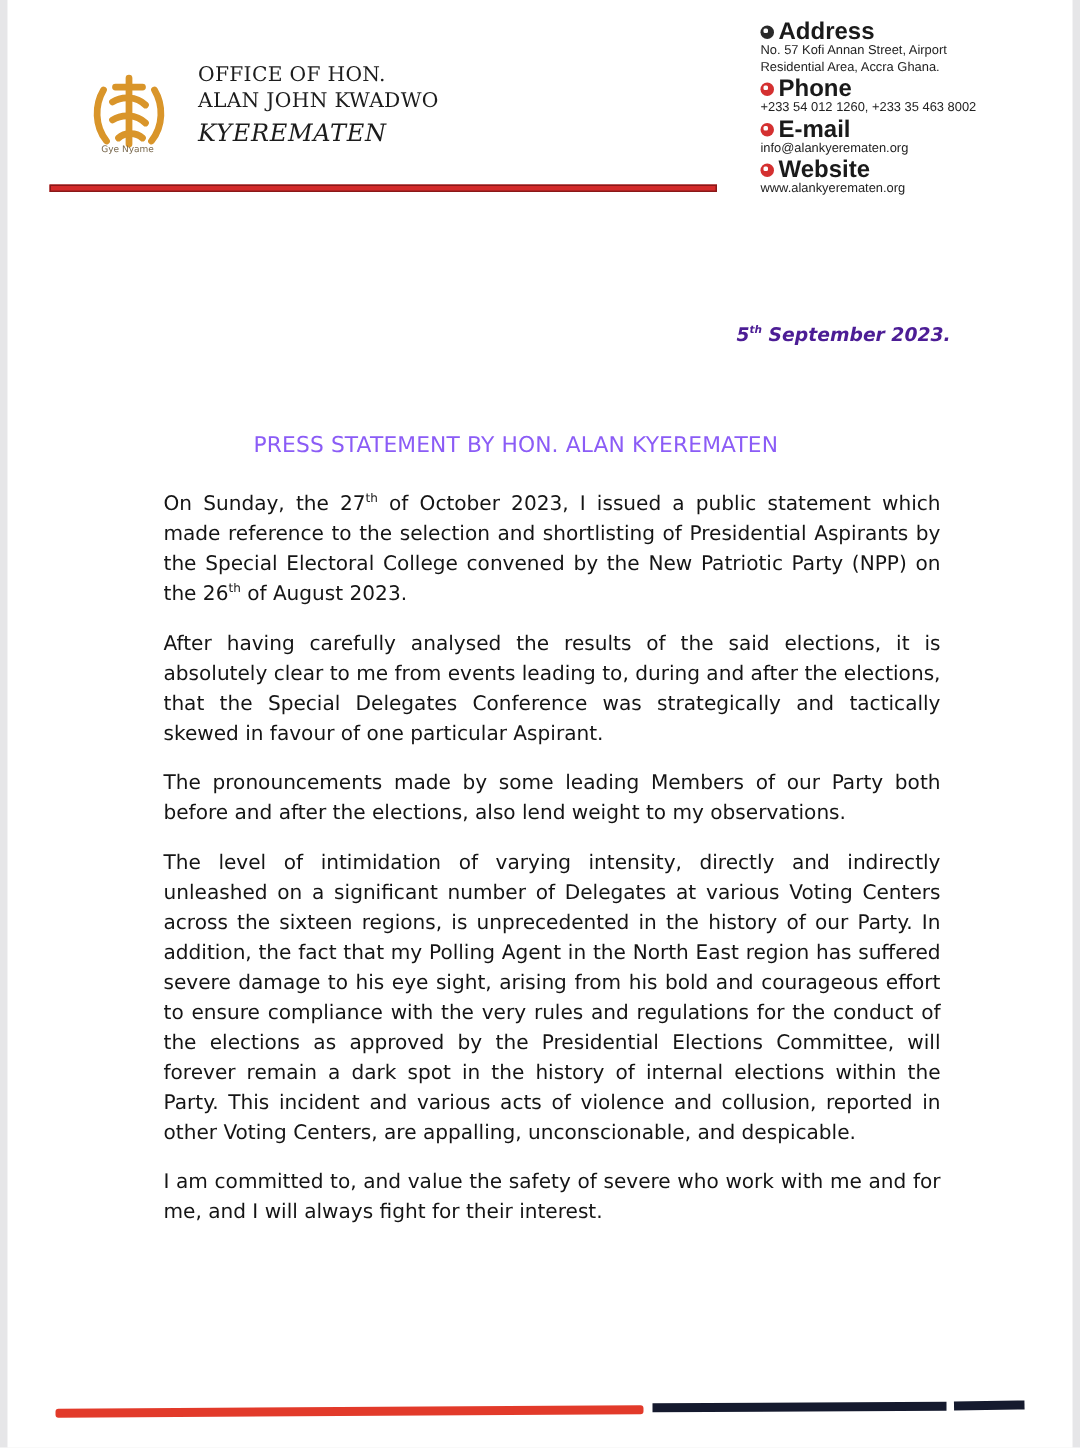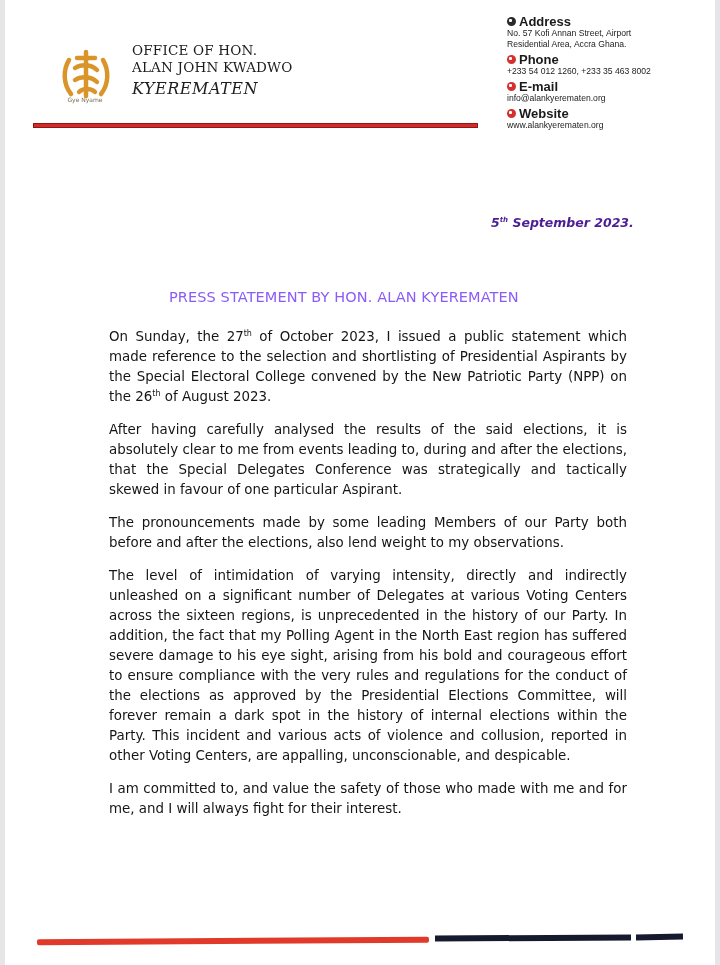--- a/index.html
+++ b/index.html
@@ -29,21 +29,21 @@
     .header-rule {
       position: absolute; left: 28px; top: 123px; width: 445px; height: 5px;
       background: #d42a2a; border: 1px solid #8a1818; box-sizing: border-box;
     }
     .contact {
       position: absolute; left: 502px; top: 15px; width: 205px;
       font-family: "Liberation Sans", sans-serif;
     }
     .contact .item { margin-bottom: 3px; }
     .contact .head {
-      font-size: 13px; font-weight: bold; color: #1a1a1a; line-height: 13px;
+      font-size: 16px; font-weight: bold; color: #1a1a1a; line-height: 13px;
       display: flex; align-items: center;
     }
     .contact .ico {
       display: inline-block; width: 9px; height: 9px; border-radius: 50%;
       margin-right: 3px; box-sizing: border-box; position: relative;
     }
     .contact .ico::after {
       content: ""; position: absolute; left: 2px; top: 2px; width: 3px; height: 3px;
       background: #fff; border-radius: 1px;
     }
@@ -141,19 +141,19 @@
 
   <div class="date"><span>5</span><sup>th</sup><span> September 2023.</span></div>
 
   <div class="title">PRESS STATEMENT BY HON. ALAN KYEREMATEN</div>
 
   <div class="body">
     <p><span>On Sunday, the 27</span><sup>th</sup><span> of October 2023, I issued a public statement which made reference to the selection and shortlisting of Presidential Aspirants by the Special Electoral College convened by the New Patriotic Party (NPP) on the 26</span><sup>th</sup><span> of August 2023.</span></p>
     <p>After having carefully analysed the results of the said elections, it is absolutely clear to me from events leading to, during and after the elections, that the Special Delegates Conference was strategically and tactically skewed in favour of one particular Aspirant.</p>
     <p>The pronouncements made by some leading Members of our Party both before and after the elections, also lend weight to my observations.</p>
     <p>The level of intimidation of varying intensity, directly and indirectly unleashed on a significant number of Delegates at various Voting Centers across the sixteen regions, is unprecedented in the history of our Party. In addition, the fact that my Polling Agent in the North East region has suffered severe damage to his eye sight, arising from his bold and courageous effort to ensure compliance with the very rules and regulations for the conduct of the elections as approved by the Presidential Elections Committee, will forever remain a dark spot in the history of internal elections within the Party. This incident and various acts of violence and collusion, reported in other Voting Centers, are appalling, unconscionable, and despicable.</p>
-    <p>I am committed to, and value the safety of those who made with me and for me, and I will always fight for their interest.</p>
+    <p>I am committed to, and value the safety of severe who work with me and for me, and I will always fight for their interest.</p>
   </div>
 
   <div class="footer-red"></div>
   <div class="footer-navy"></div>
   <div class="footer-navy2"></div>
 </div>
 
 </body></html>

